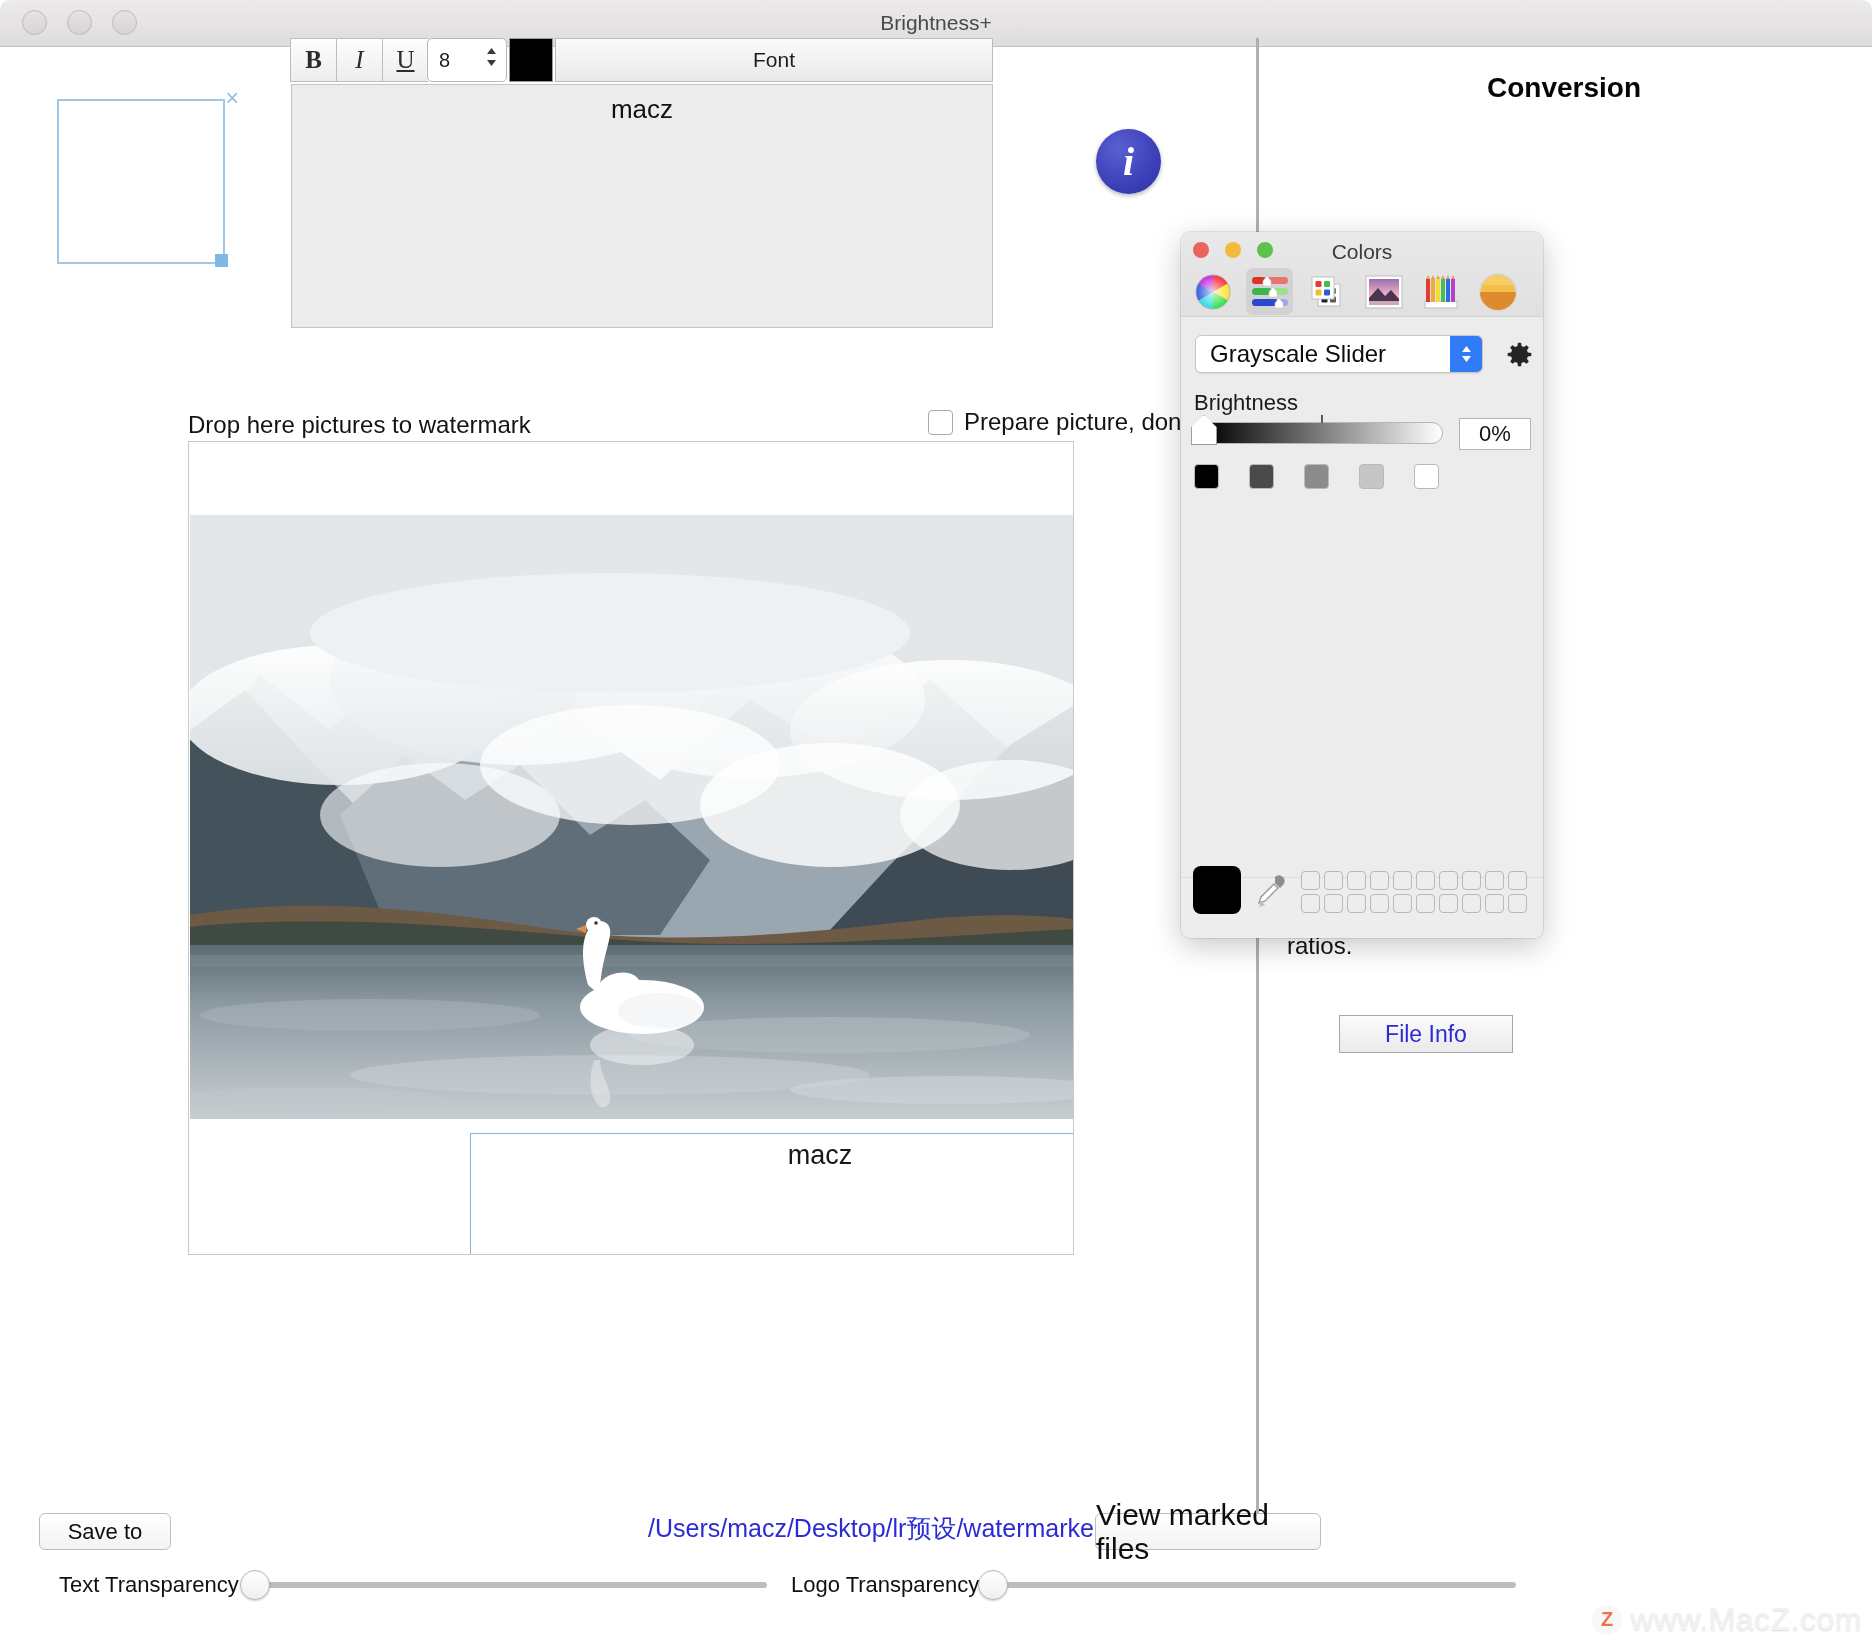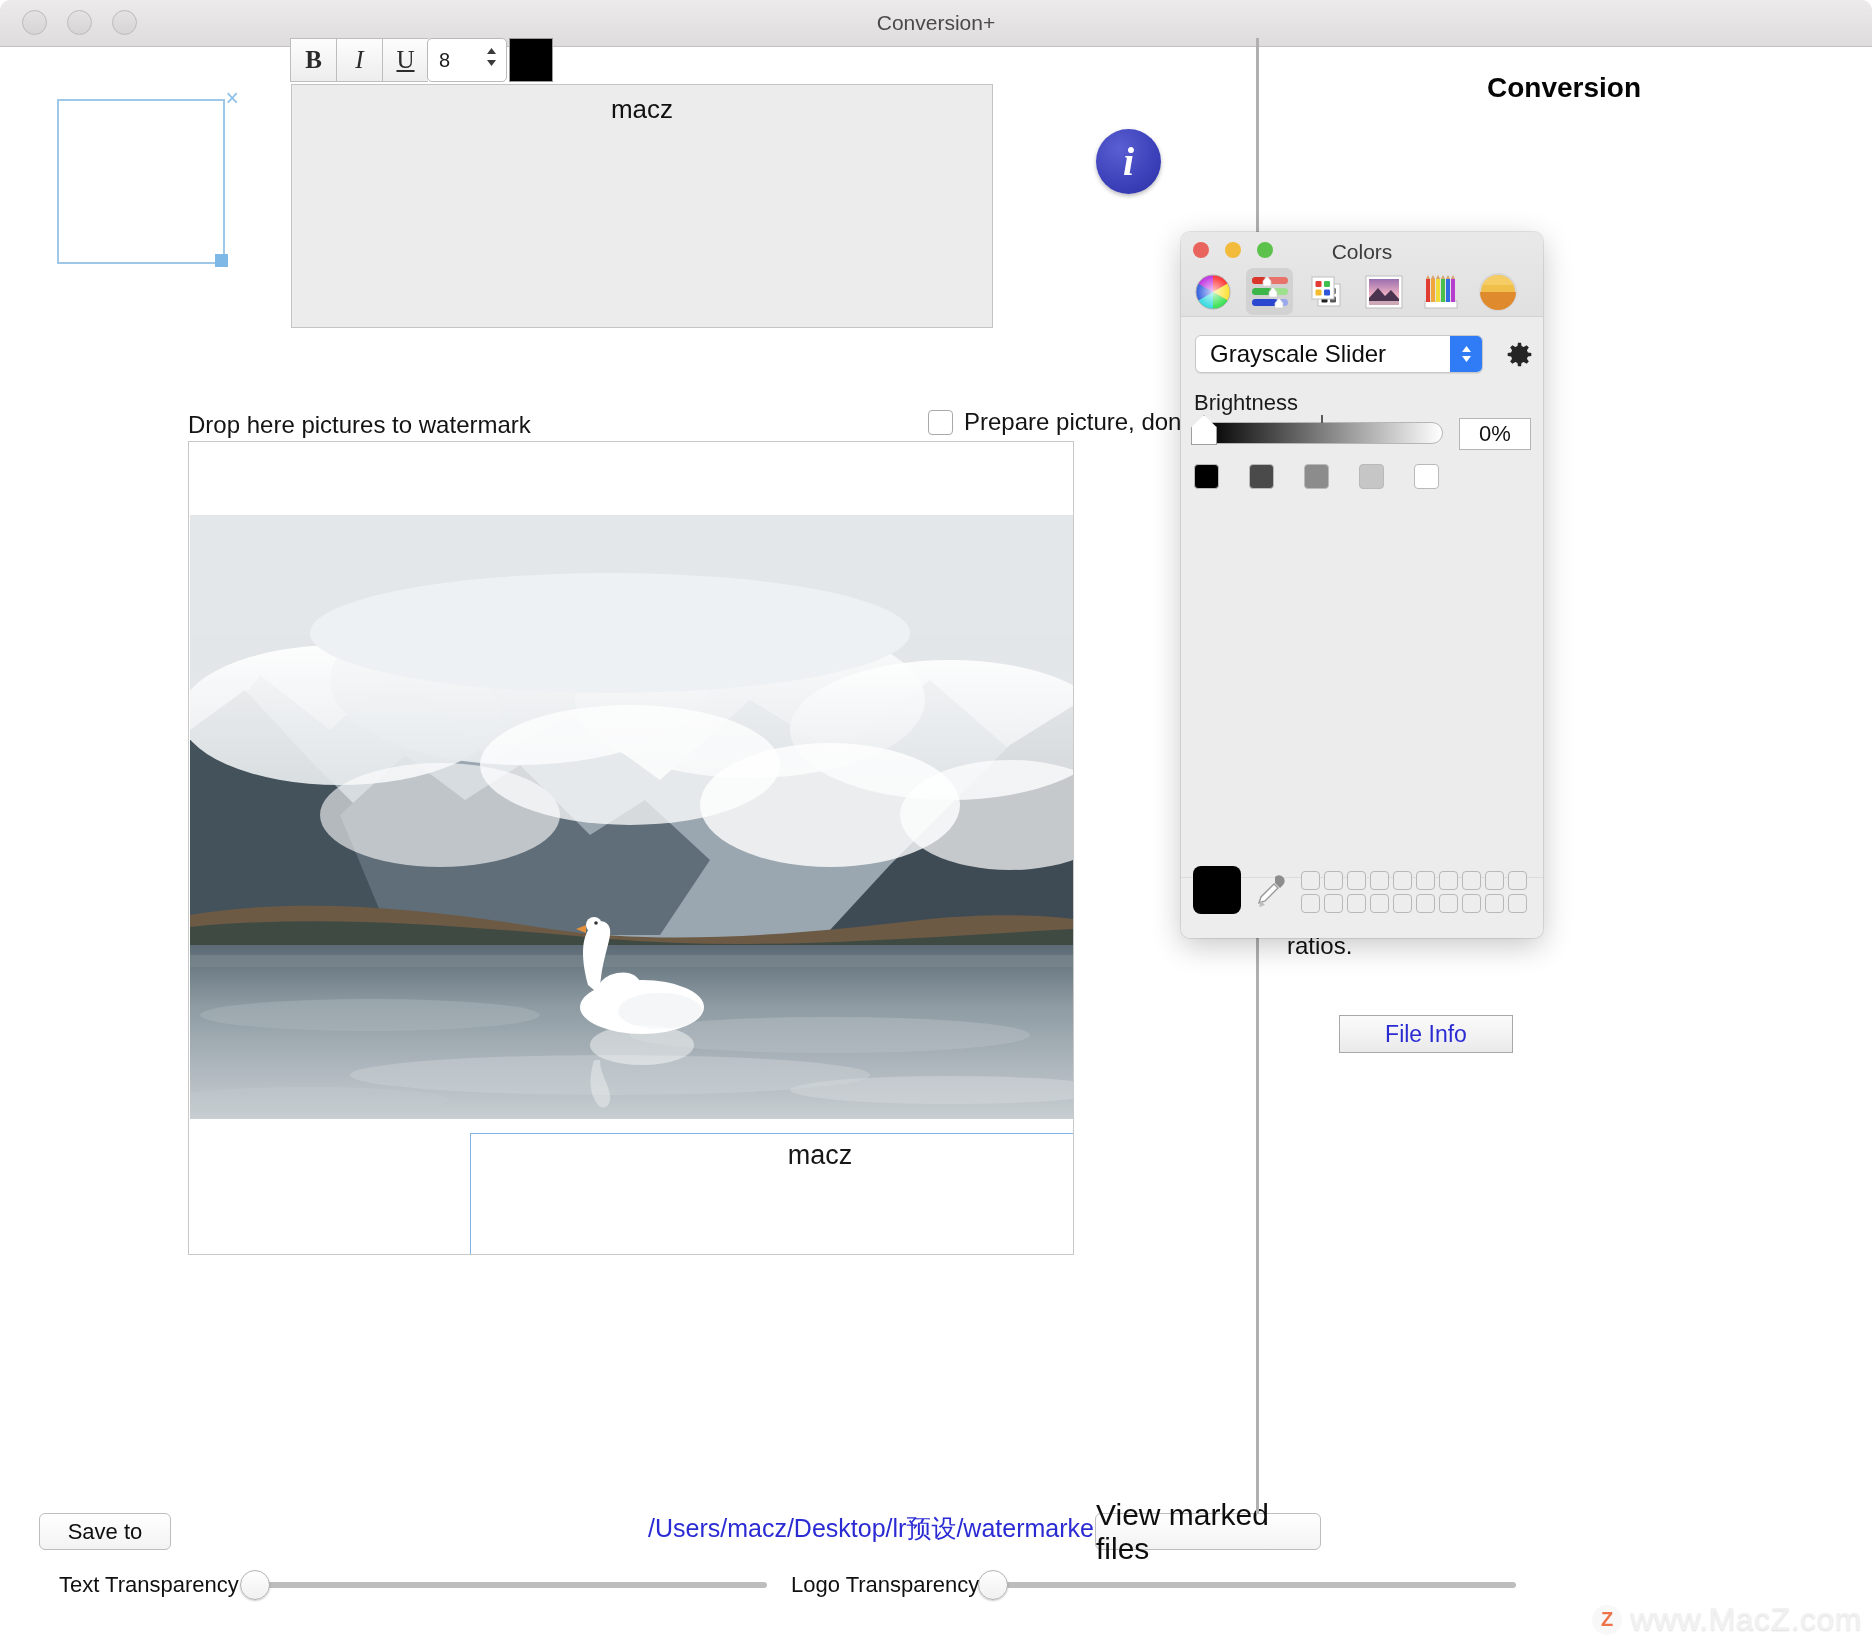--- a/index.html
+++ b/index.html
@@ -207,37 +207,38 @@
 <body>
 
 <div id="app">
 
   <div class="titlebar">
     <div class="tl-dots">
       <div class="tl-dot"></div>
       <div class="tl-dot"></div>
       <div class="tl-dot"></div>
     </div>
-    <div class="title">Conversion+</div>
+    <div class="title">Brightness+</div>
   </div>
 
   <div class="fmtbar">
     <div class="fmtbtn b">B</div>
     <div class="fmtbtn i">I</div>
     <div class="fmtbtn u">U</div>
     <div class="stepper">
       <span class="val">8</span>
       <span class="arrows">
         <svg width="13" height="22" viewBox="0 0 13 22">
           <path d="M6.5 2 L11 8 L2 8 Z" fill="#3a3a3a"></path>
           <path d="M6.5 20 L11 14 L2 14 Z" fill="#3a3a3a"></path>
         </svg>
       </span>
     </div>
     <div class="swatchbtn"></div>
+    <div class="fontbtn">Font</div>
   </div>
 
   <div class="textarea">macz</div>
 
   <div class="logobox">
     <span class="closex">×</span>
     <span class="grip"></span>
   </div>
 
   <div class="infobtn">i</div>

